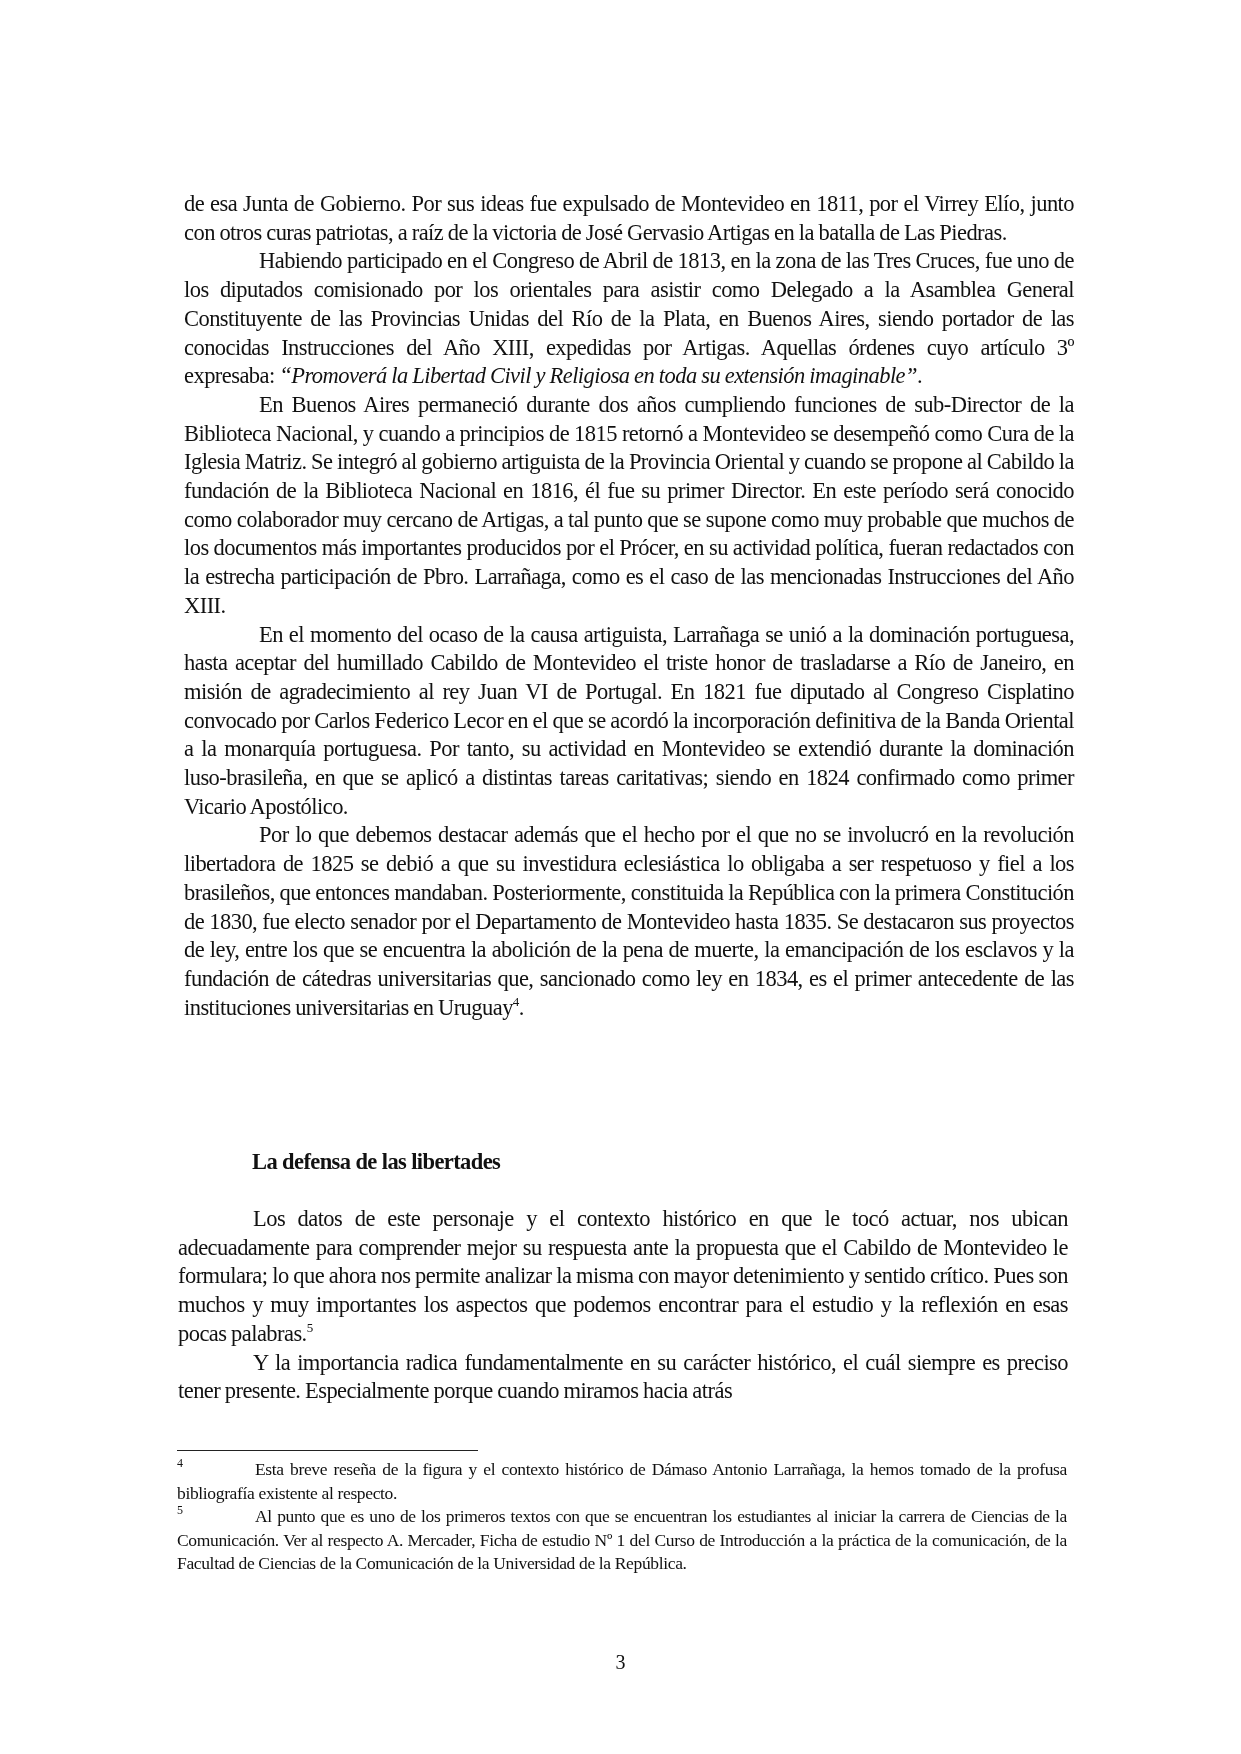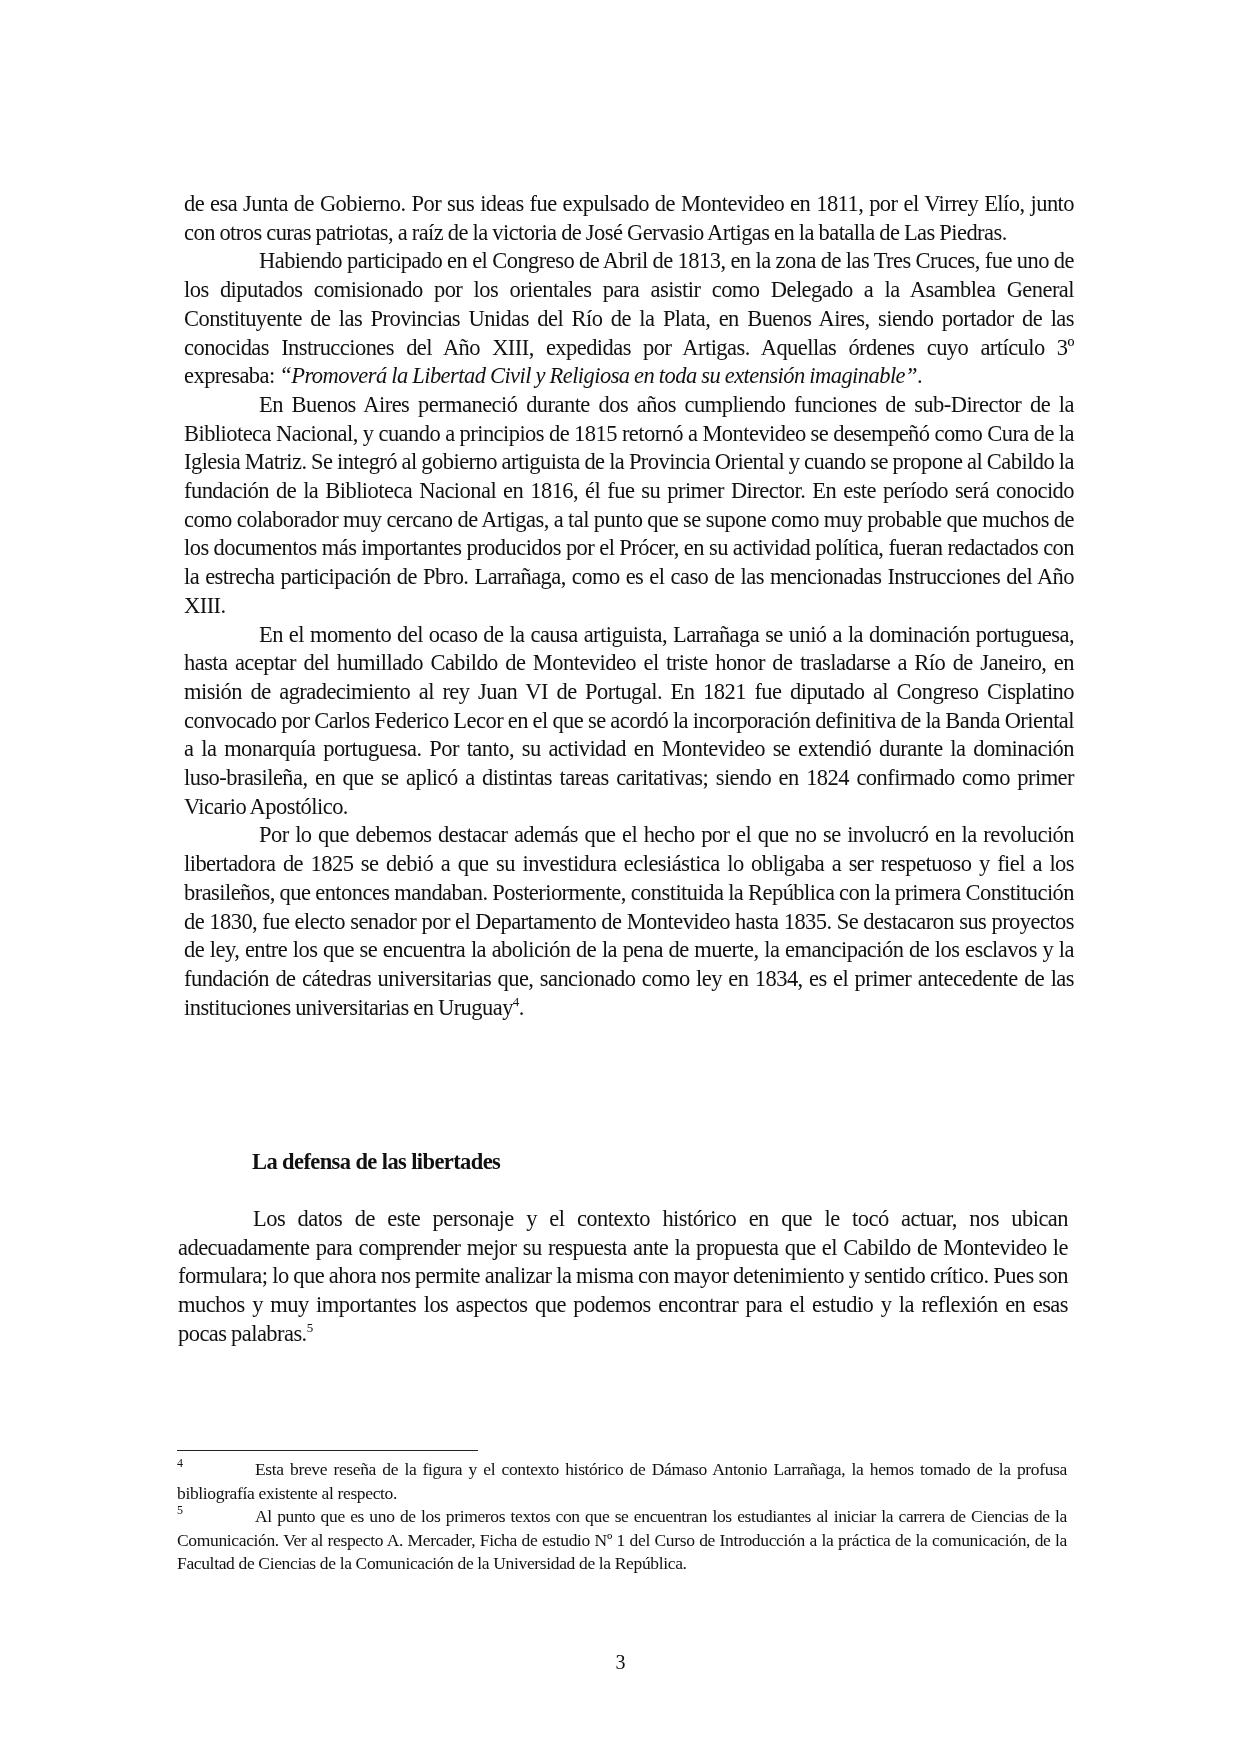--- a/index.html
+++ b/index.html
@@ -47,20 +47,23 @@
       <span>Por lo que debemos destacar además que el hecho por el que no se involucró en la revolución libertadora de 1825 se debió a que su investidura eclesiástica lo obligaba a ser respetuoso y fiel a los brasileños, que entonces mandaban. Posteriormente, constituida la República con la primera Constitución de 1830, fue electo senador  por el Departamento de Montevideo hasta 1835. Se destacaron sus proyectos de ley, entre los que se encuentra la abolición de la pena de muerte, la emancipación de los esclavos y la fundación de cátedras universitarias que, sancionado como ley en 1834, es el primer antecedente de las instituciones universitarias en Uruguay</span><sup>4</sup><span>.</span>
     </p>
   </div>
 
   <h2 class="heading">La defensa de las libertades</h2>
 
   <div class="section2">
     <p>
       <span>Los datos de este personaje y el contexto histórico en que le tocó actuar, nos ubican adecuadamente para comprender mejor su respuesta ante la propuesta que el Cabildo de Montevideo le formulara; lo que ahora nos permite analizar la misma con mayor detenimiento y sentido crítico. Pues son muchos y muy importantes los aspectos que podemos encontrar para el estudio y la reflexión en esas pocas palabras.</span><sup>5</sup>
     </p>
+    <p class="last">
+      <span>Y la importancia radica fundamentalmente en su carácter histórico, el cuál siempre es preciso tener presente. Especialmente porque cuando miramos hacia atrás</span>
+    </p>
   </div>
 
   <div class="fn-rule"></div>
 
   <div class="footnotes">
     <p class="fn">
       <span class="fn-mark">4</span>
       <span>Esta breve reseña de la figura y el contexto histórico de Dámaso Antonio Larrañaga, la hemos tomado de la profusa bibliografía existente al respecto.</span>
     </p>
     <p class="fn">

